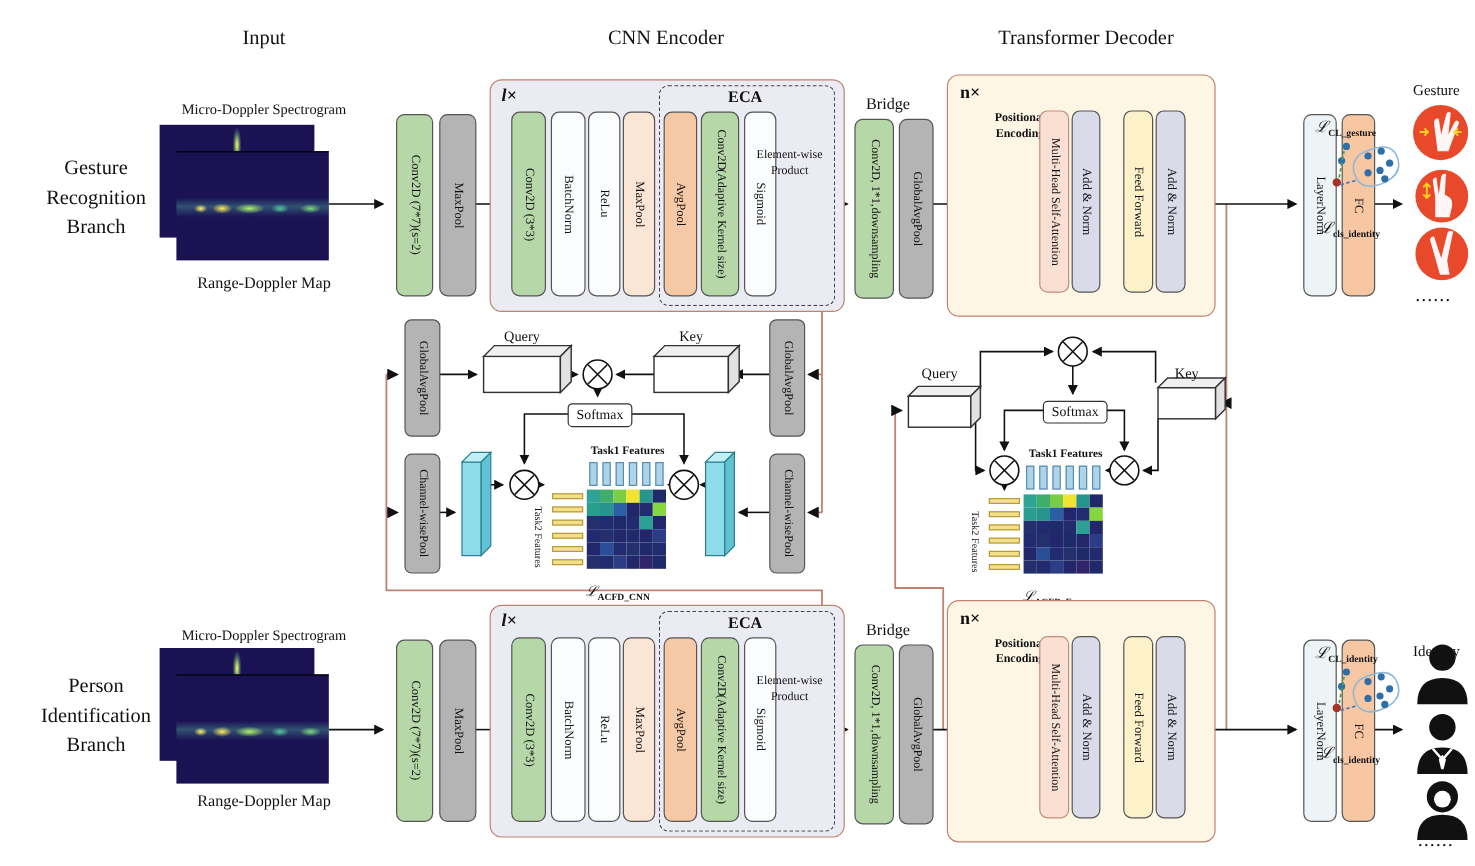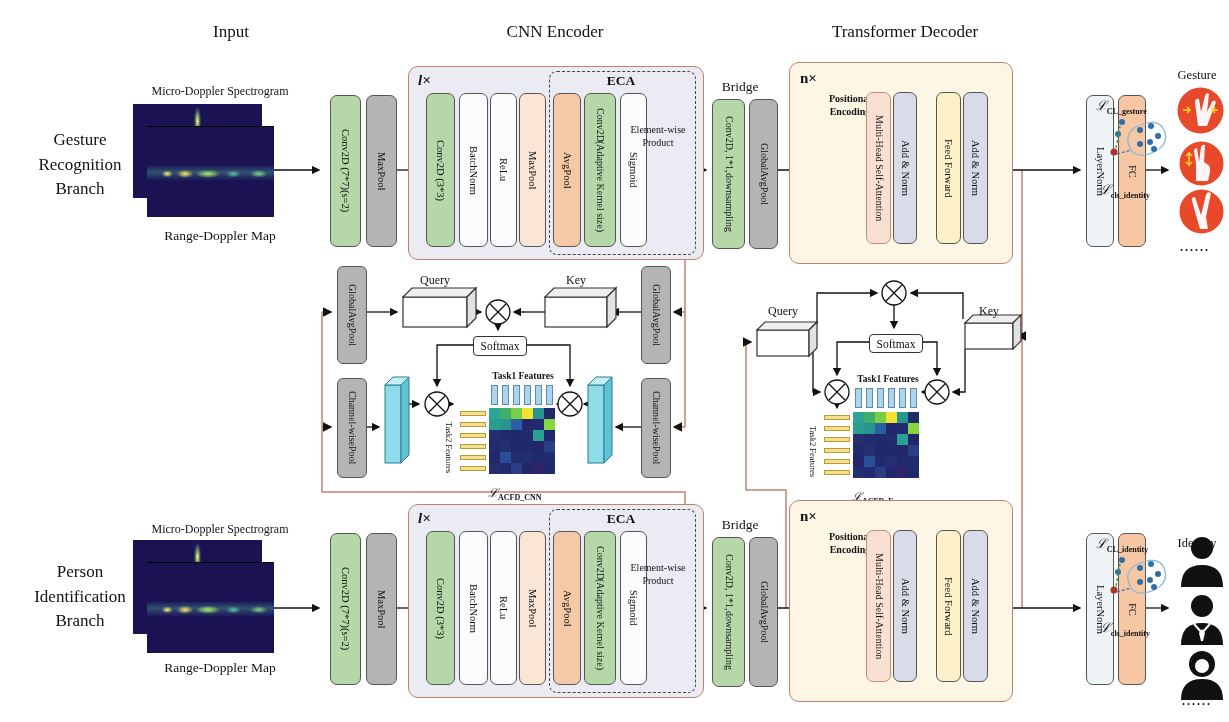--- a/index.html
+++ b/index.html
@@ -197,21 +197,21 @@
           <circle cx="850" cy="141" r="9"></circle>
           <path d="M844 141 Q847 134 850 141 Q853 148 856 141" fill="none"></path>
         </g>
       <g>
           <circle cx="850" cy="579" r="9"></circle>
           <path d="M844 579 Q847 572 850 579 Q853 586 856 579" fill="none"></path>
         </g>
     </g>
   </svg>
 
-  <div class="abs hdr" style="left:161px;top:22px;width:140px;">Input</div>
+  <div class="abs hdr" style="left:150px;top:22px;width:140px;">Input</div>
   <div class="abs hdr" style="left:810px;top:22px;width:190px;">Transformer Decoder</div>
   <div class="abs hdr" style="left:460px;top:22px;width:190px;">CNN Encoder</div>
 
   <div class="abs hdr prel" style="left:10px;top:128px;width:140px;line-height:1.45;">Gesture
 Recognition
 Branch</div>
   <div class="abs lbl" style="left:120px;top:84px;width:200px;">Micro-Doppler Spectrogram</div>
   <div class="spec" style="left:133px;top:104px;width:129px;height:94px;background:
       radial-gradient(ellipse 5px 20px at 50% 18%, #f8ff6e, rgba(120,220,120,.35) 50%, transparent 75%),#1b1254;"></div>
   <div class="spec" style="left:147px;top:126px;width:127px;height:90px;border-top:1px solid #000;background:

